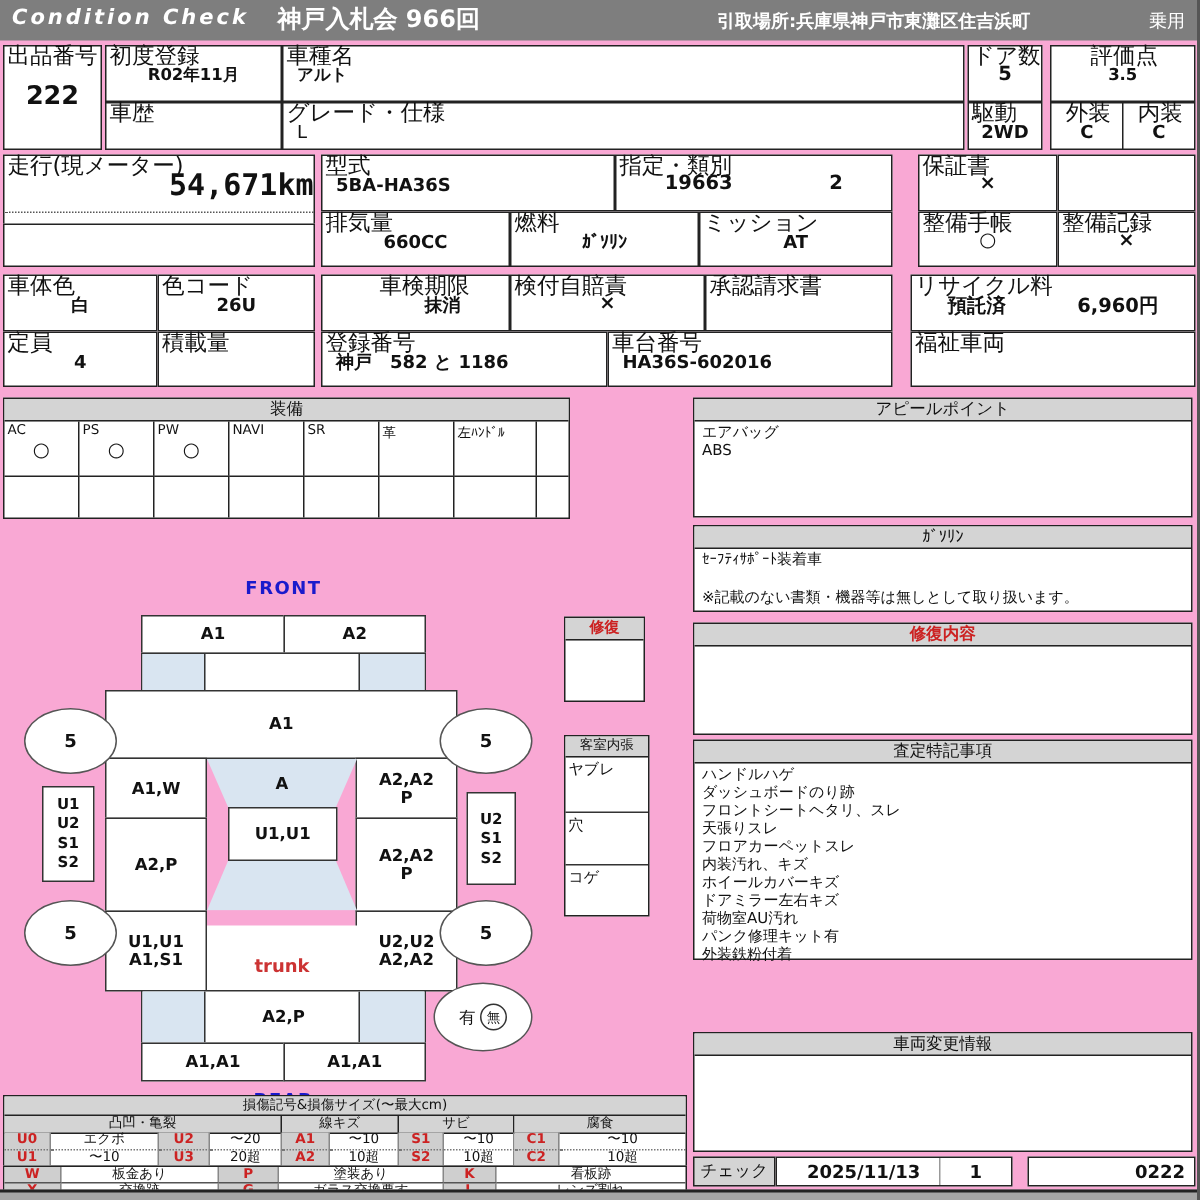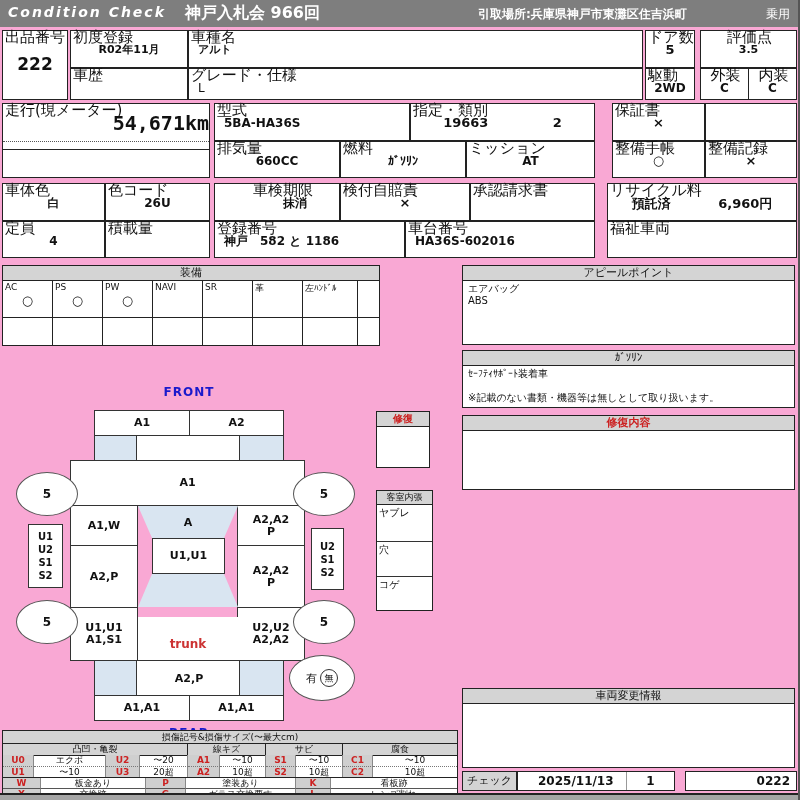--- a/index.html
+++ b/index.html
@@ -276,20 +276,34 @@
   </div>
   <div class="panel" style="left:462px;top:350px;width:333px;height:58px;">
     <div class="tbar">ｶﾞｿﾘﾝ</div>
     <div class="pcontent">ｾｰﾌﾃｨｻﾎﾟｰﾄ装着車</div>
     <div class="pfoot">※記載のない書類・機器等は無しとして取り扱います。</div>
   </div>
   <div class="panel" style="left:462px;top:415px;width:333px;height:75px;">
     <div class="tbar red">修復内容</div>
     <div class="pcontent"></div>
   </div>
+  <div class="panel" style="left:462px;top:493px;width:333px;height:147px;">
+    <div class="tbar">査定特記事項</div>
+    <div class="pcontent">ハンドルハゲ
+ダッシュボードのり跡
+フロントシートヘタリ、スレ
+天張りスレ
+フロアカーペットスレ
+内装汚れ、キズ
+ホイールカバーキズ
+ドアミラー左右キズ
+荷物室AU汚れ
+パンク修理キット有
+外装鉄粉付着</div>
+  </div>
   <div class="panel" style="left:462px;top:688px;width:333px;height:80px;">
     <div class="tbar">車両変更情報</div>
     <div class="pcontent"></div>
   </div>
 
   <div class="fbox checklabel" style="left:462px;top:771px;width:55px;height:20px;">チェック</div>
   <div class="fbox checkdate" style="left:517px;top:771px;width:158px;height:20px;">
     <span class="d">2025/11/13</span>
     <span class="n">1</span>
   </div>

